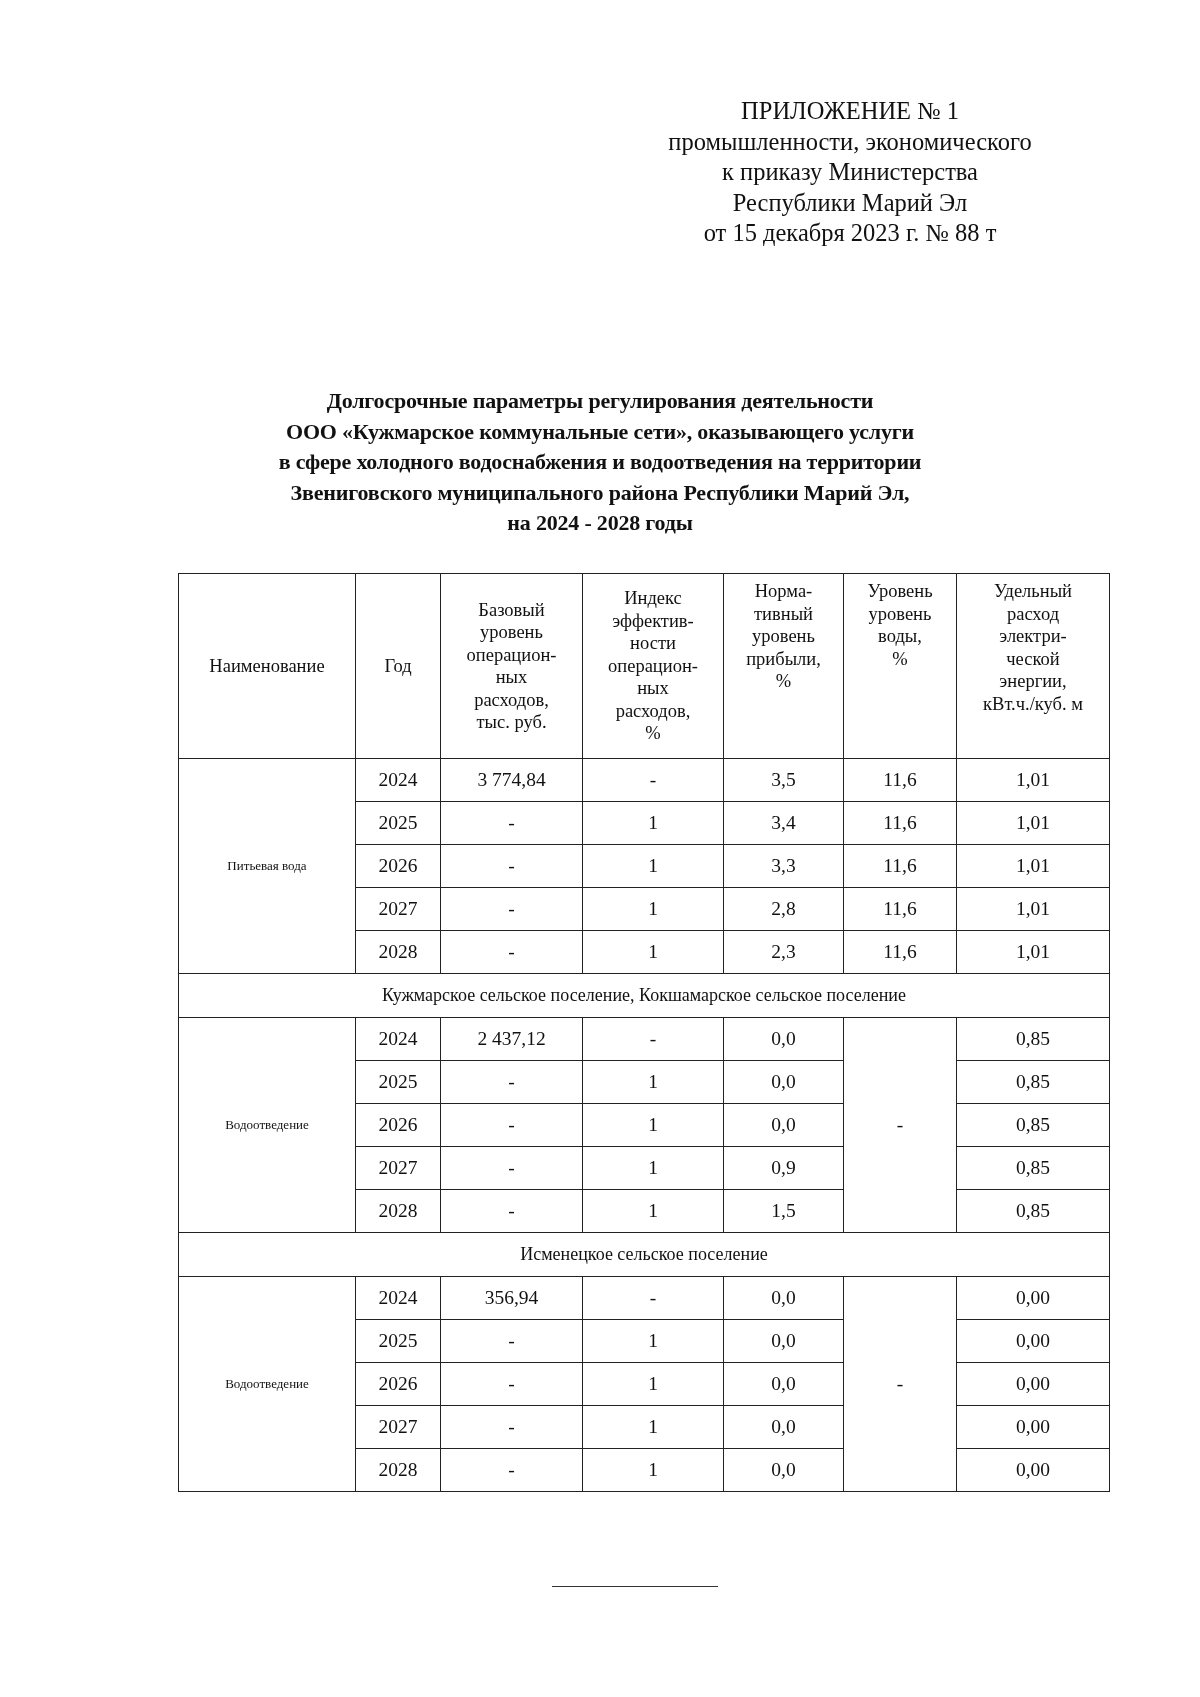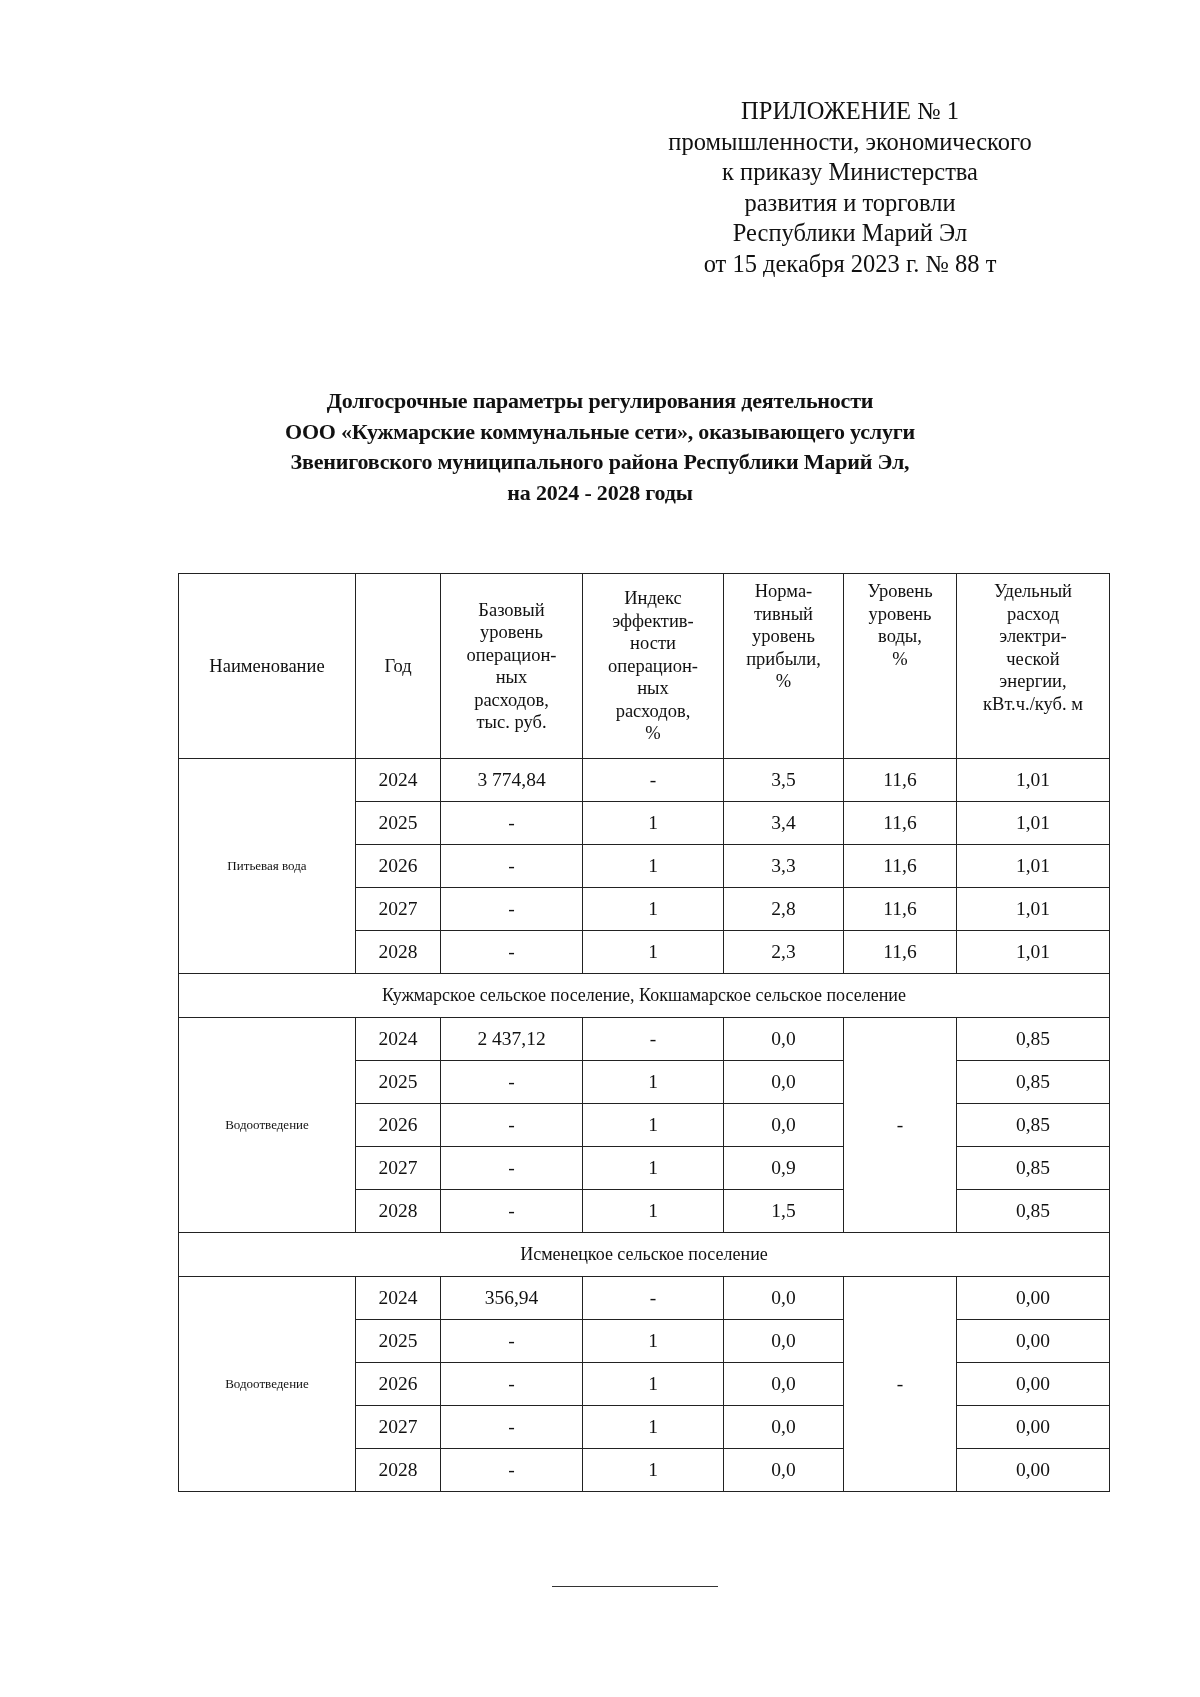--- a/index.html
+++ b/index.html
@@ -72,28 +72,28 @@
       border-top: 1.5px solid #333333;
     }
   </style>
 </head>
 <body>
 
 <div class="appendix">
   <div>ПРИЛОЖЕНИЕ № 1</div>
   <div>промышленности, экономического</div>
   <div>к приказу Министерства</div>
-  <div>развития и торговли</div>
   <div>Республики Марий Эл</div>
   <div>от 15 декабря 2023 г. № 88 т</div>
 </div>
 
 <div class="title">
   <div>Долгосрочные параметры регулирования деятельности</div>
-  <div>ООО «Кужмарские коммунальные сети», оказывающего услуги</div>
+  <div>ООО «Кужмарское коммунальные сети», оказывающего услуги</div>
+  <div>в сфере холодного водоснабжения и водоотведения на территории</div>
   <div>Звениговского муниципального района Республики Марий Эл,</div>
   <div>на 2024 - 2028 годы</div>
 </div>
 
 <table class="params">
   <colgroup>
     <col style="width:177px">
     <col style="width:85px">
     <col style="width:142px">
     <col style="width:141px">

